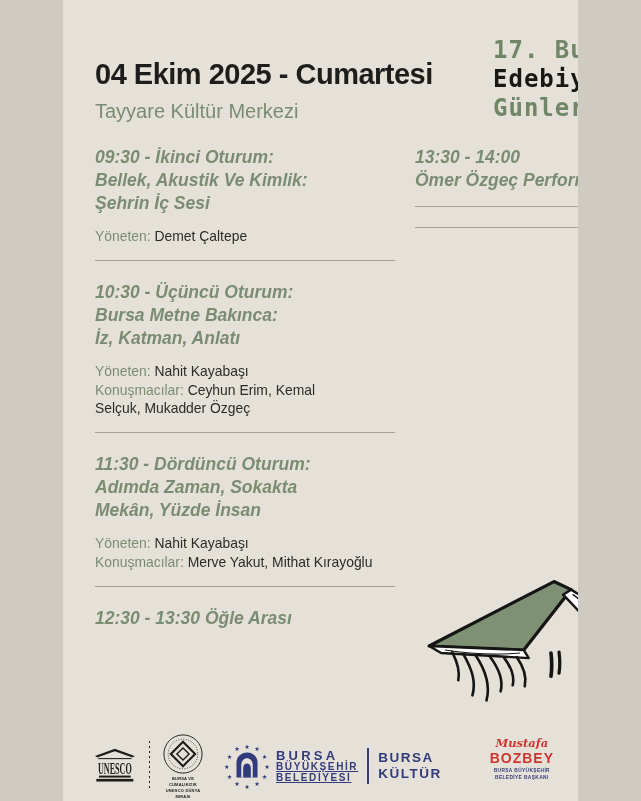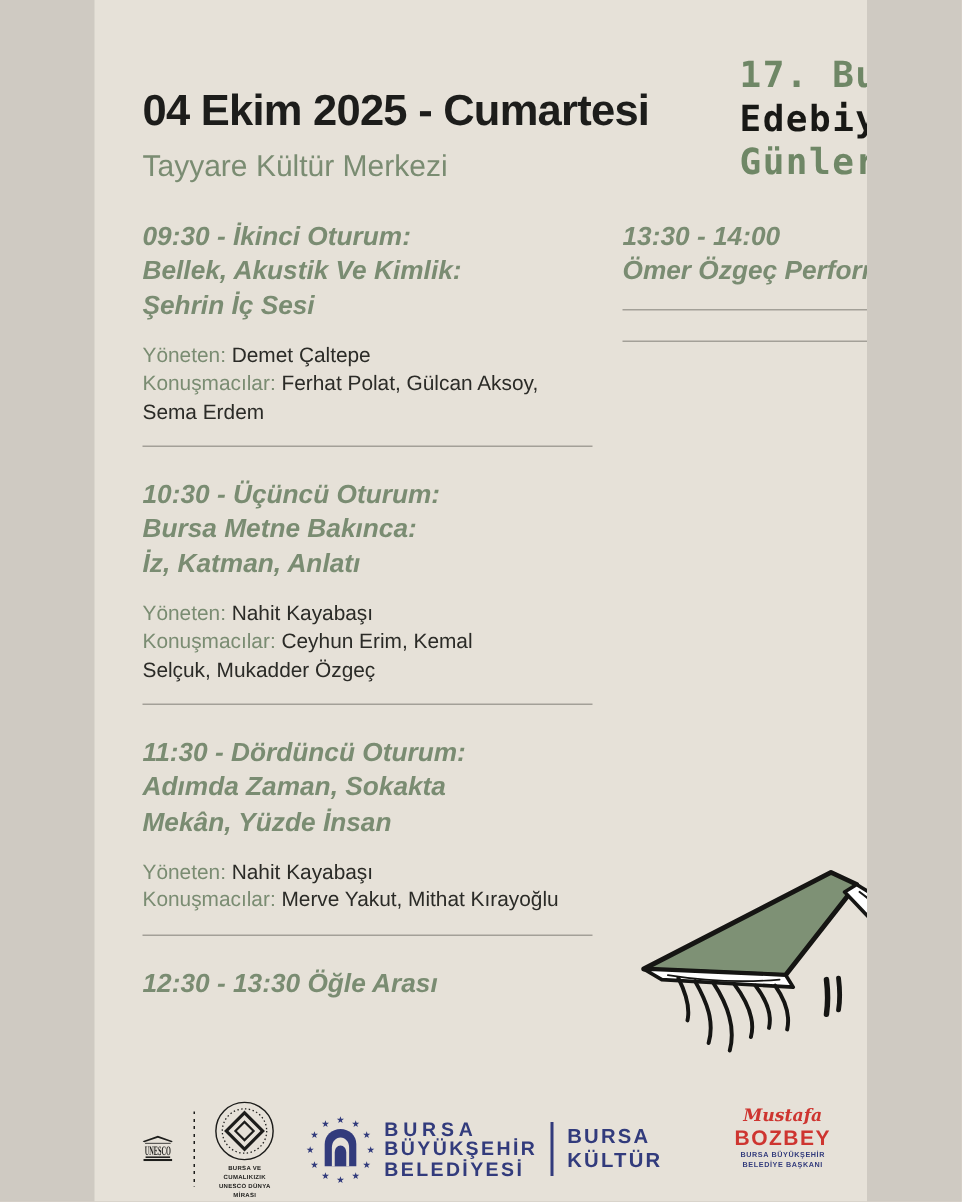--- a/index.html
+++ b/index.html
@@ -76,21 +76,21 @@
     background-image: repeating-linear-gradient(to bottom, #1d1d1b 0 2px, transparent 2px 5px);
   }
   .seal-stack { display: flex; flex-direction: column; align-items: center; width: 52px; }
   .seal-caption {
     margin-top: 1px; font-size: 4px; font-weight: 700; letter-spacing: 0.2px;
     color: #1d1d1b; text-align: center; white-space: pre-line; line-height: 1.5;
   }
   .muni-group { display: flex; align-items: center; margin-left: 20px; }
   .muni-text { margin-left: 6px; color: #323b7c; line-height: 1.05; }
   .muni-l1 { font-size: 13px; font-weight: 700; letter-spacing: 3.2px; }
-  .muni-l2, .muni-l3 { font-size: 13px; font-weight: 700; letter-spacing: 1.6px; }
+  .muni-l2, .muni-l3 { font-size: 10px; font-weight: 700; letter-spacing: 1.6px; text-decoration: underline; }
   .muni-sep { width: 2px; height: 36px; background: #323b7c; margin: 0 9px; }
   .culture-text { color: #323b7c; line-height: 1.15; }
   .culture-l1, .culture-l2 { font-size: 13.5px; font-weight: 700; letter-spacing: 1.5px; }
 
   .footer-spacer { flex: 1; }
 
   .mayor-logo {
     align-self: flex-start; margin-top: 2px;
     width: 74px; text-align: center; line-height: 1; margin-left: 48px;
   }
@@ -120,22 +120,20 @@
     <div class="lg-green">Günleri</div>
   </div>
 
   <div class="col col-left">
 
     <div class="session">
       <h3 class="session-title">09:30 - İkinci Oturum:
 Bellek, Akustik Ve Kimlik:
 Şehrin İç Sesi</h3>
       <p class="meta"><span class="meta-label">Yöneten:</span> <span class="meta-value">Demet Çaltepe</span></p>
-      <p class="meta"><span class="meta-label">Konuşmacılar:</span> <span class="meta-value">Ferhat Polat, Gülcan Aksoy,
-Sema Erdem</span></p>
     </div>
     <hr class="divider">
 
     <div class="session">
       <h3 class="session-title">10:30 - Üçüncü Oturum:
 Bursa Metne Bakınca:
 İz, Katman, Anlatı</h3>
       <p class="meta"><span class="meta-label">Yöneten:</span> <span class="meta-value">Nahit Kayabaşı</span></p>
       <p class="meta"><span class="meta-label">Konuşmacılar:</span> <span class="meta-value">Ceyhun Erim, Kemal
 Selçuk, Mukadder Özgeç</span></p>

